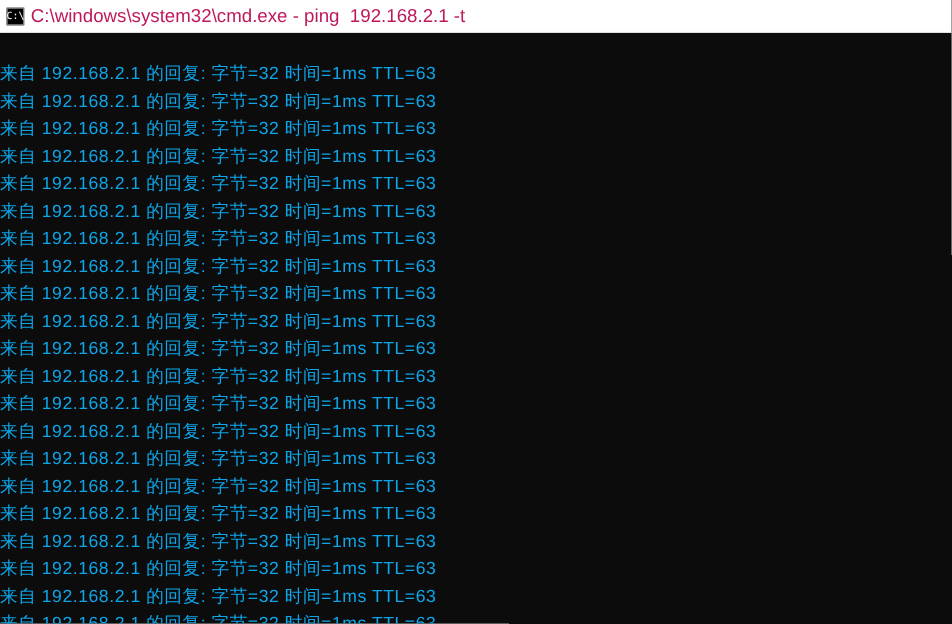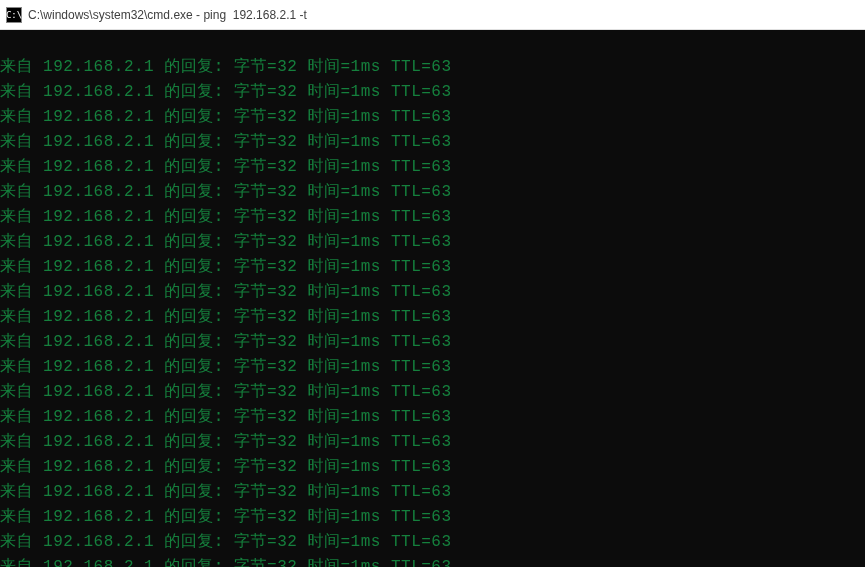--- a/index.html
+++ b/index.html
@@ -31,30 +31,30 @@
       display: inline-flex;
       align-items: center;
       justify-content: center;
       background: #000000;
       color: #ffffff;
       font-size: 9px;
       font-family: Consolas, monospace;
       border: 1px solid #888;
     }
     .titlebar-text {
-      font-size: 12px;
-      color: #404040;
+      font-size: 17px;
+      color: #be185d;
       white-space: pre;
     }
     .terminal {
       width: 100%;
       height: calc(100% - 30px);
       background: #0c0c0c;
-      color: #15803d;
-      font-family: Liberation Mono, monospace;
+      color: #0ea5e9;
+      font-family: Liberation Sans, sans-serif;
       font-size: 16px;
       line-height: 25px;
       padding: 0;
       overflow: hidden;
       white-space: pre;
     }
     .terminal-line {
       display: block;
       white-space: pre;
       letter-spacing: 0.5px;

